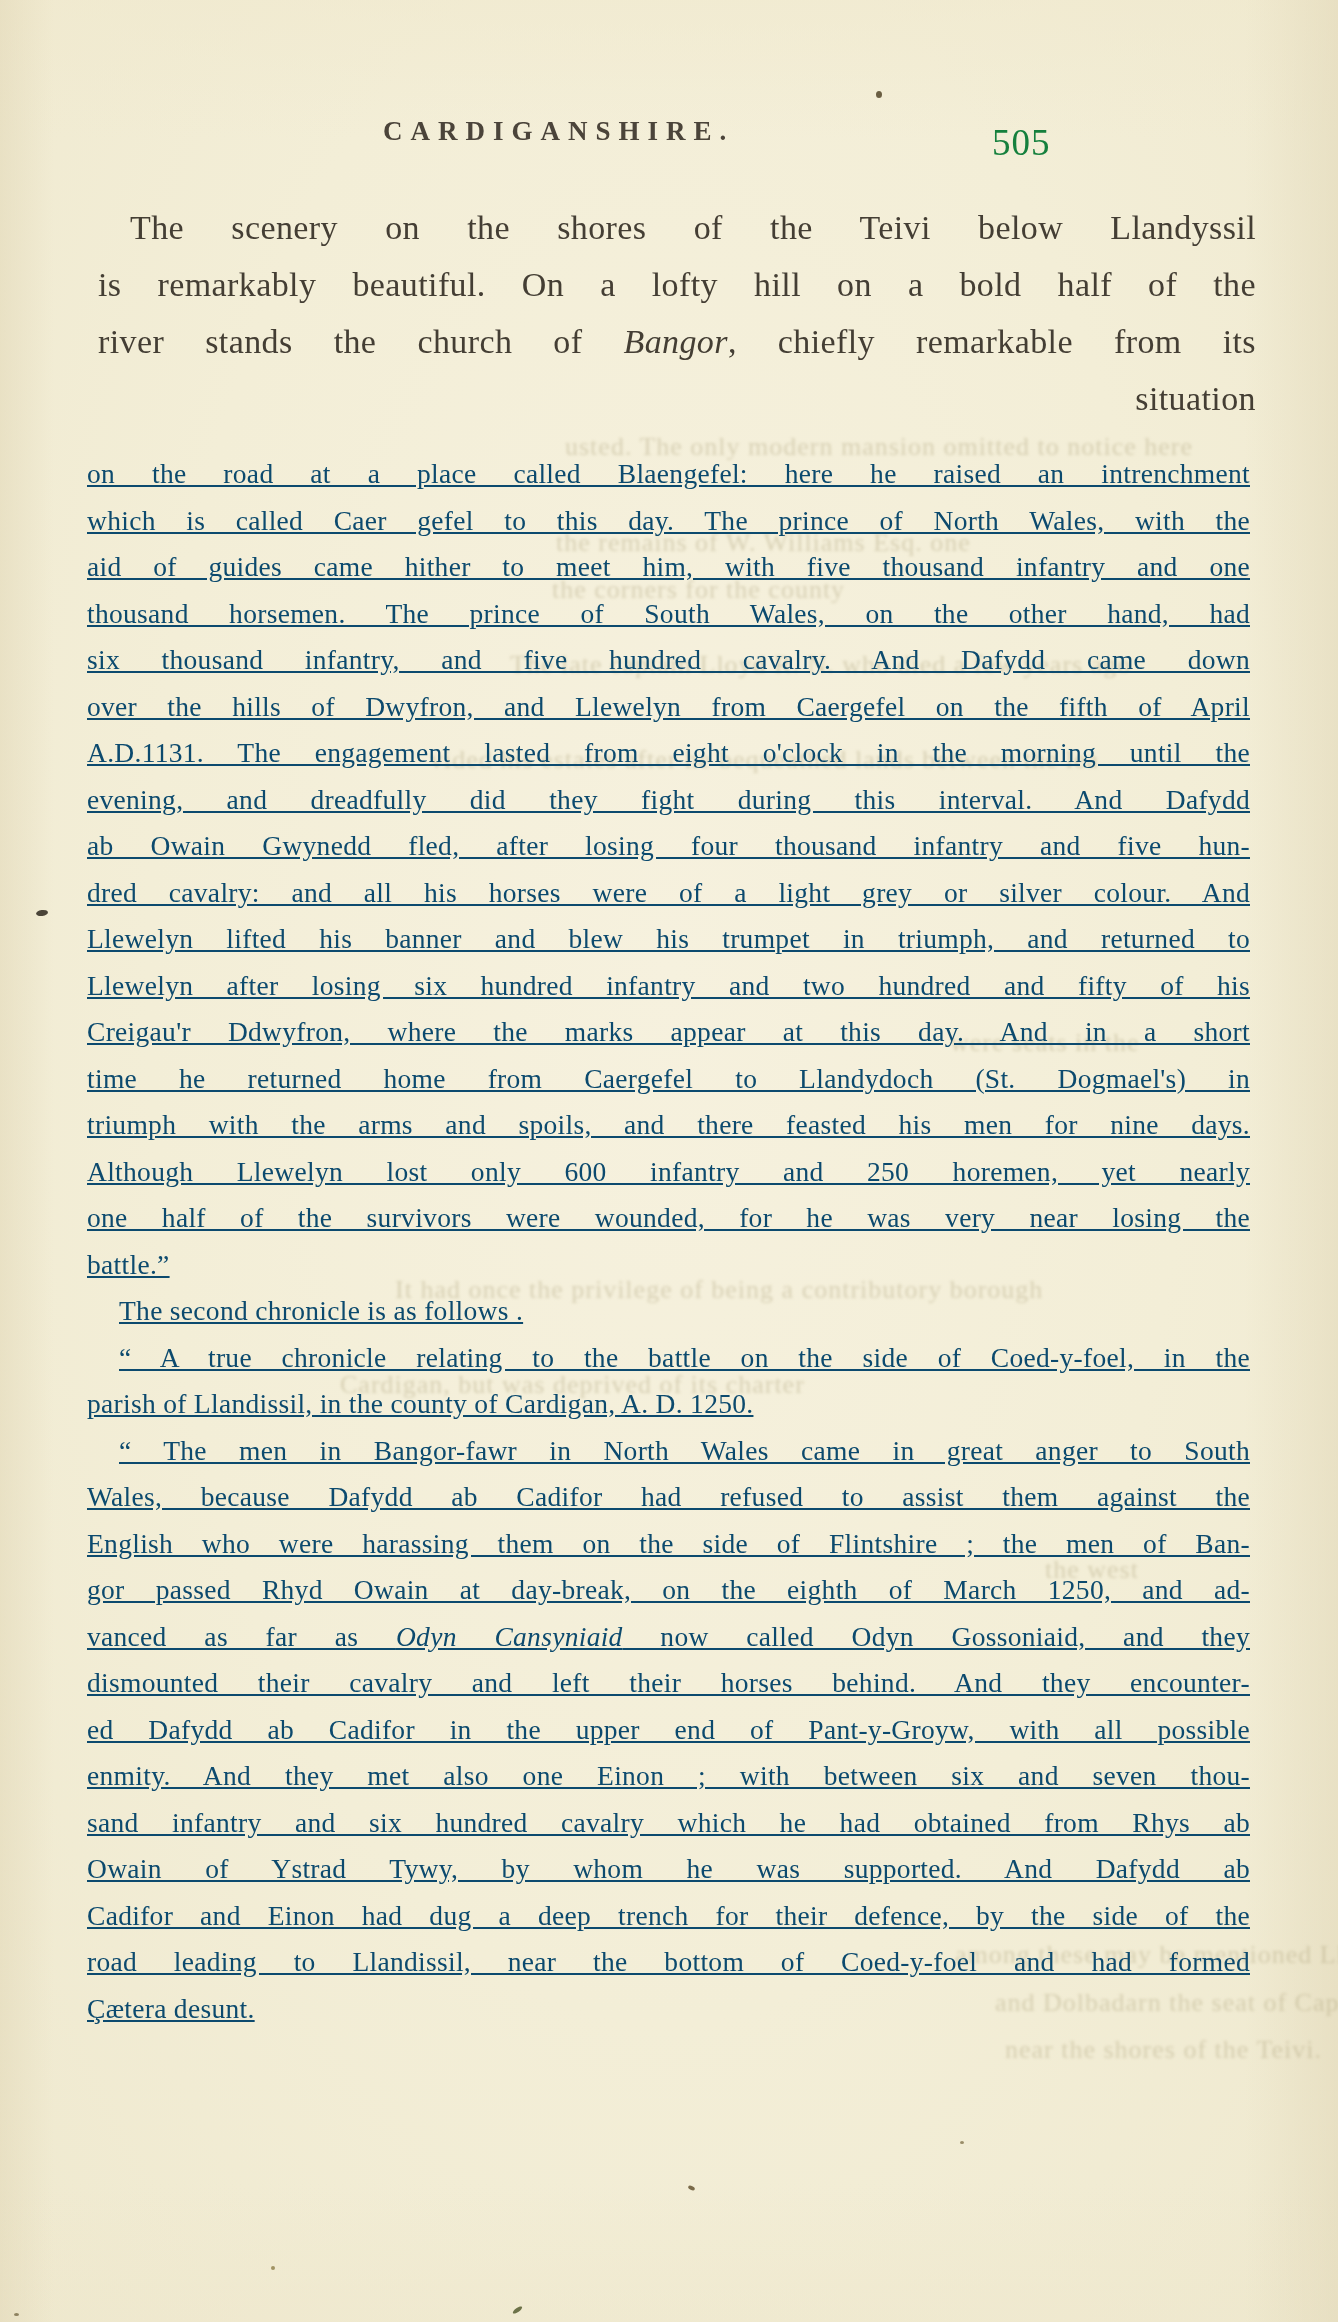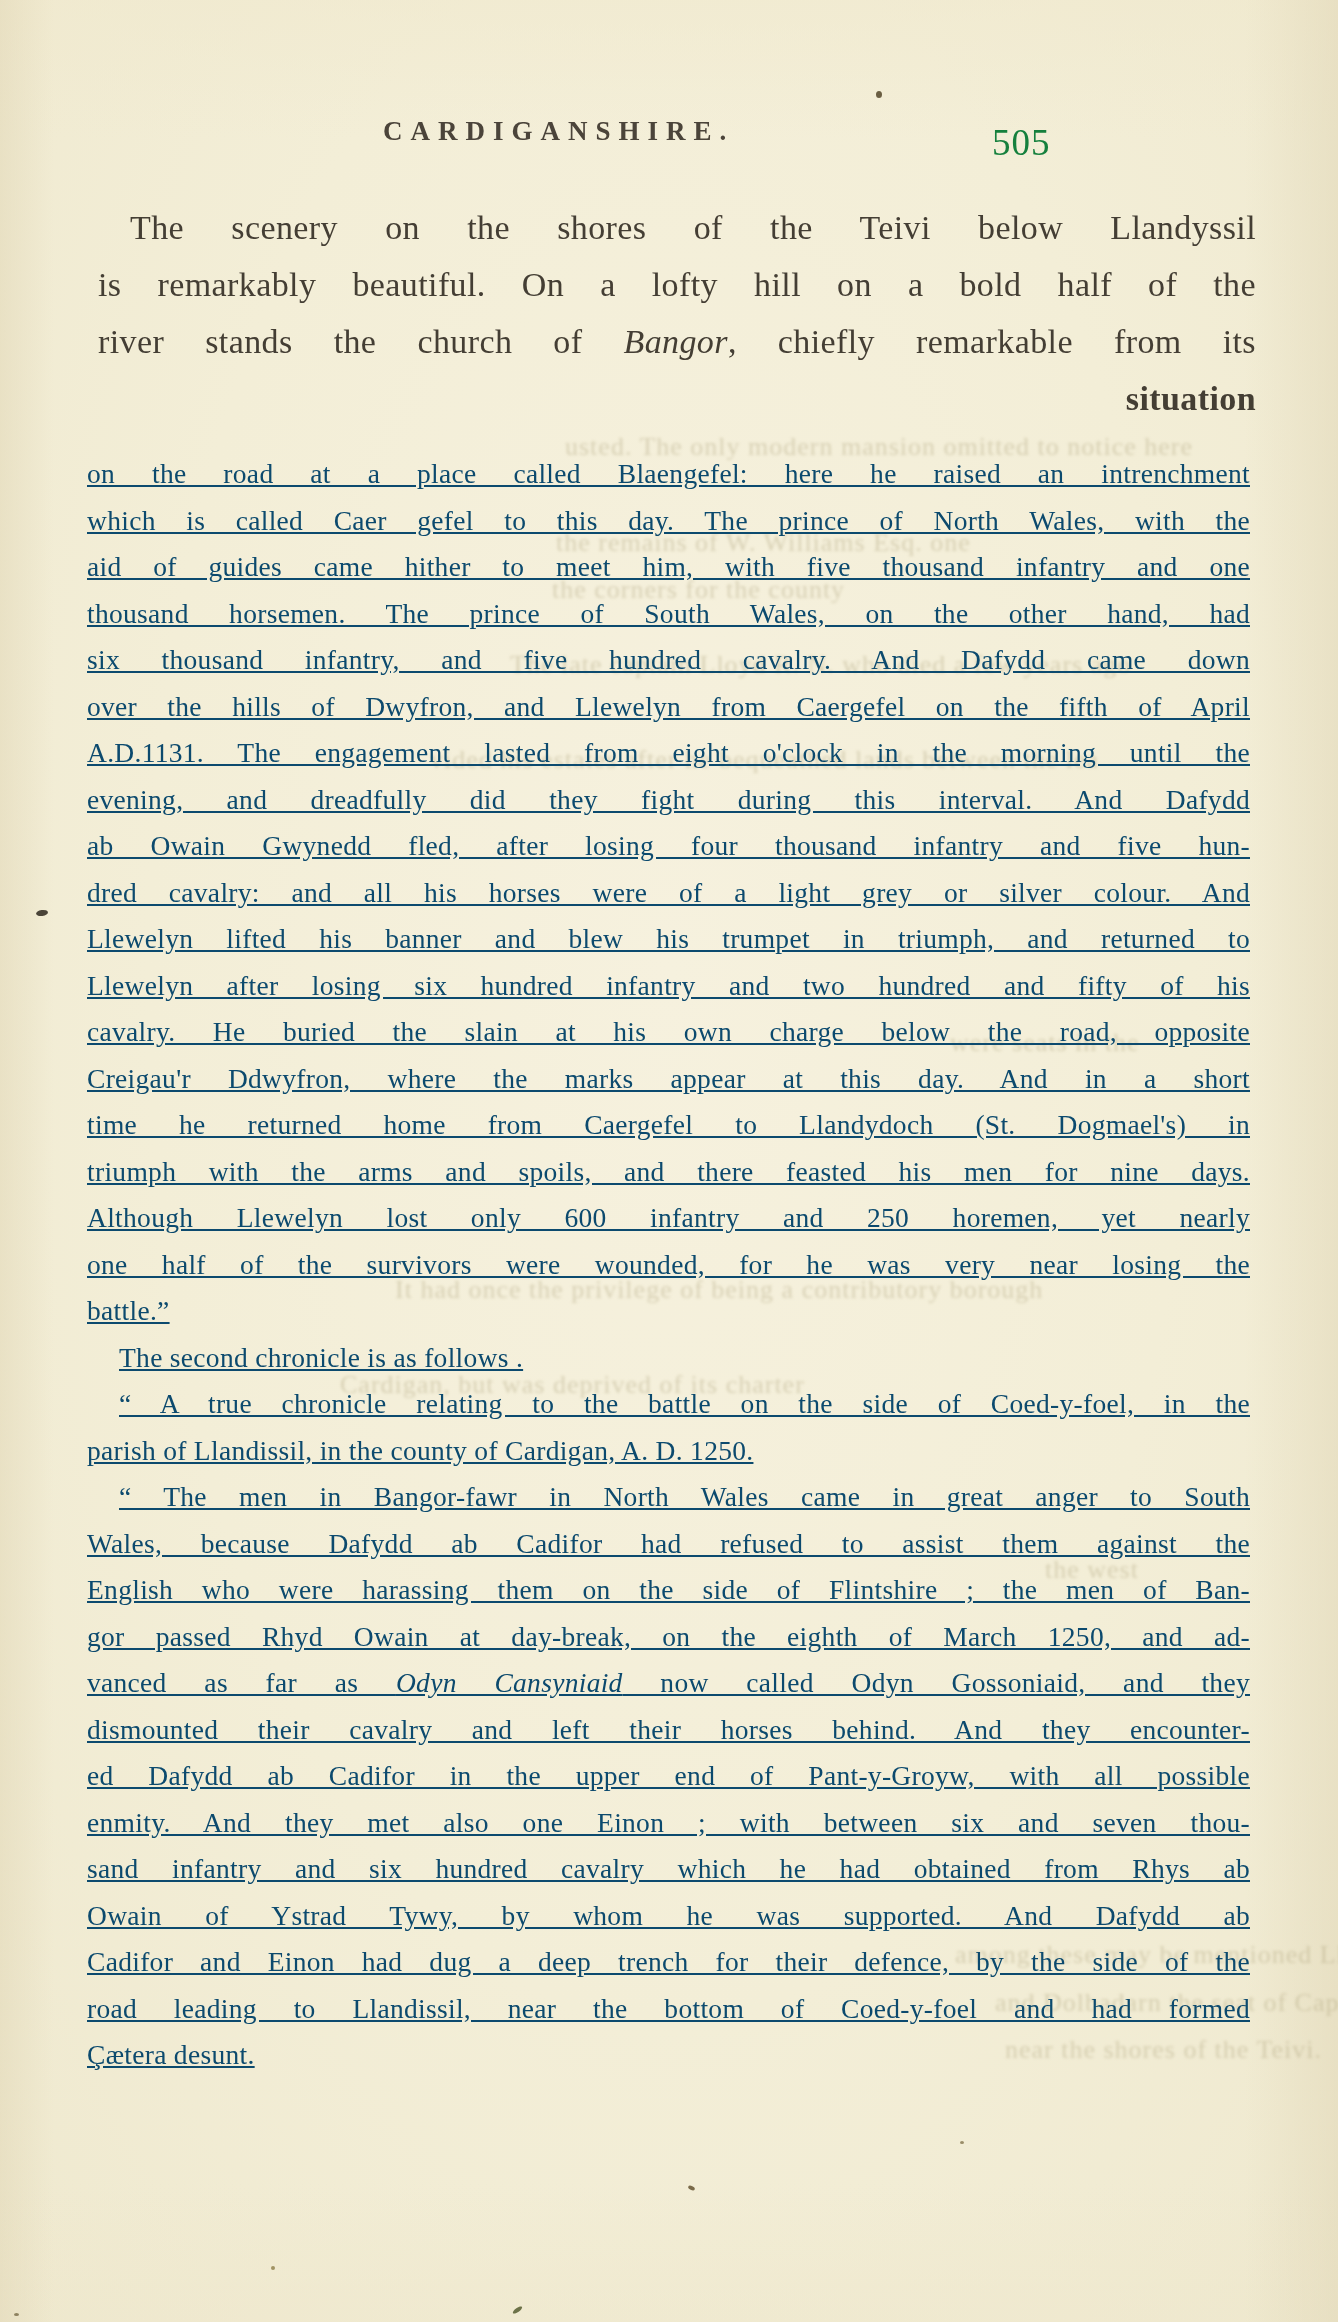--- a/index.html
+++ b/index.html
@@ -39,21 +39,21 @@
     font-size:34px; color:#443e34; letter-spacing:.4px;
   }
   .intro .line { height:57px; line-height:57px; }
   .bodytext {
     position:absolute; left:87px; top:451px; width:1163px;
     font-size:27.5px; color:#0c4a6e; letter-spacing:.3px;text-decoration:underline;
   }
   .bodytext .line { height:46.5px; line-height:46.5px; }
   .line.j { text-align:justify; text-align-last:justify; }
   .line.l { text-align:center;    text-align-last:left; }
-  .line.r { text-align:right;   text-align-last:right;font-weight:bold; }
+  .line.r { text-align:right;   text-align-last:right; }
   .line.in { padding-left:32px; }
   .it { font-style:italic; }
   .speck { position:absolute; border-radius:50%; }
 </style>
 </head>
 <body>
 
 <div class="paper"></div>
 
 <div id="ghost-layer">
@@ -87,21 +87,20 @@
     <div class="line j"><span>aid of guides came hither to meet him, with five thousand infantry and one</span></div>
     <div class="line j"><span>thousand horsemen.  The prince of South Wales, on the other hand, had</span></div>
     <div class="line j"><span>six thousand infantry, and five hundred cavalry.  And Dafydd came down</span></div>
     <div class="line j"><span>over the hills of Dwyfron, and Llewelyn from Caergefel on the fifth of April</span></div>
     <div class="line j"><span>A.D.1131.  The engagement lasted from eight o'clock in the morning until the</span></div>
     <div class="line j"><span>evening, and dreadfully did they fight during this interval.  And Dafydd</span></div>
     <div class="line j"><span>ab Owain Gwynedd fled, after losing four thousand infantry and five hun-</span></div>
     <div class="line j"><span>dred cavalry: and all his horses were of a light grey or silver colour.  And</span></div>
     <div class="line j"><span>Llewelyn lifted his banner and blew his trumpet in triumph, and returned to</span></div>
     <div class="line j"><span>Llewelyn after losing six hundred infantry and two hundred and fifty of his</span></div>
-    <div class="line j"><span>cavalry.  He buried the slain at his own charge below the road, opposite</span></div>
     <div class="line j"><span>Creigau'r Ddwyfron, where the marks appear at this day.  And in a short</span></div>
     <div class="line j"><span>time he returned home from Caergefel to Llandydoch (St. Dogmael's) in</span></div>
     <div class="line j"><span>triumph with the arms and spoils, and there feasted his men for nine days.</span></div>
     <div class="line j"><span>Although Llewelyn lost only 600 infantry and 250 horemen, yet nearly</span></div>
     <div class="line j"><span>one half of the survivors were wounded, for he was very near losing the</span></div>
     <div class="line l"><span>battle.”</span></div>
     <div class="line l in"><span>The second chronicle is as follows .</span></div>
     <div class="line j in"><span>“ A true chronicle relating to the battle on the side of Coed-y-foel, in the</span></div>
     <div class="line l"><span>parish of Llandissil, in the county of Cardigan, A. D. 1250.</span></div>
     <div class="line j in"><span>“ The men in Bangor-fawr in North Wales came in great anger to South</span></div>

